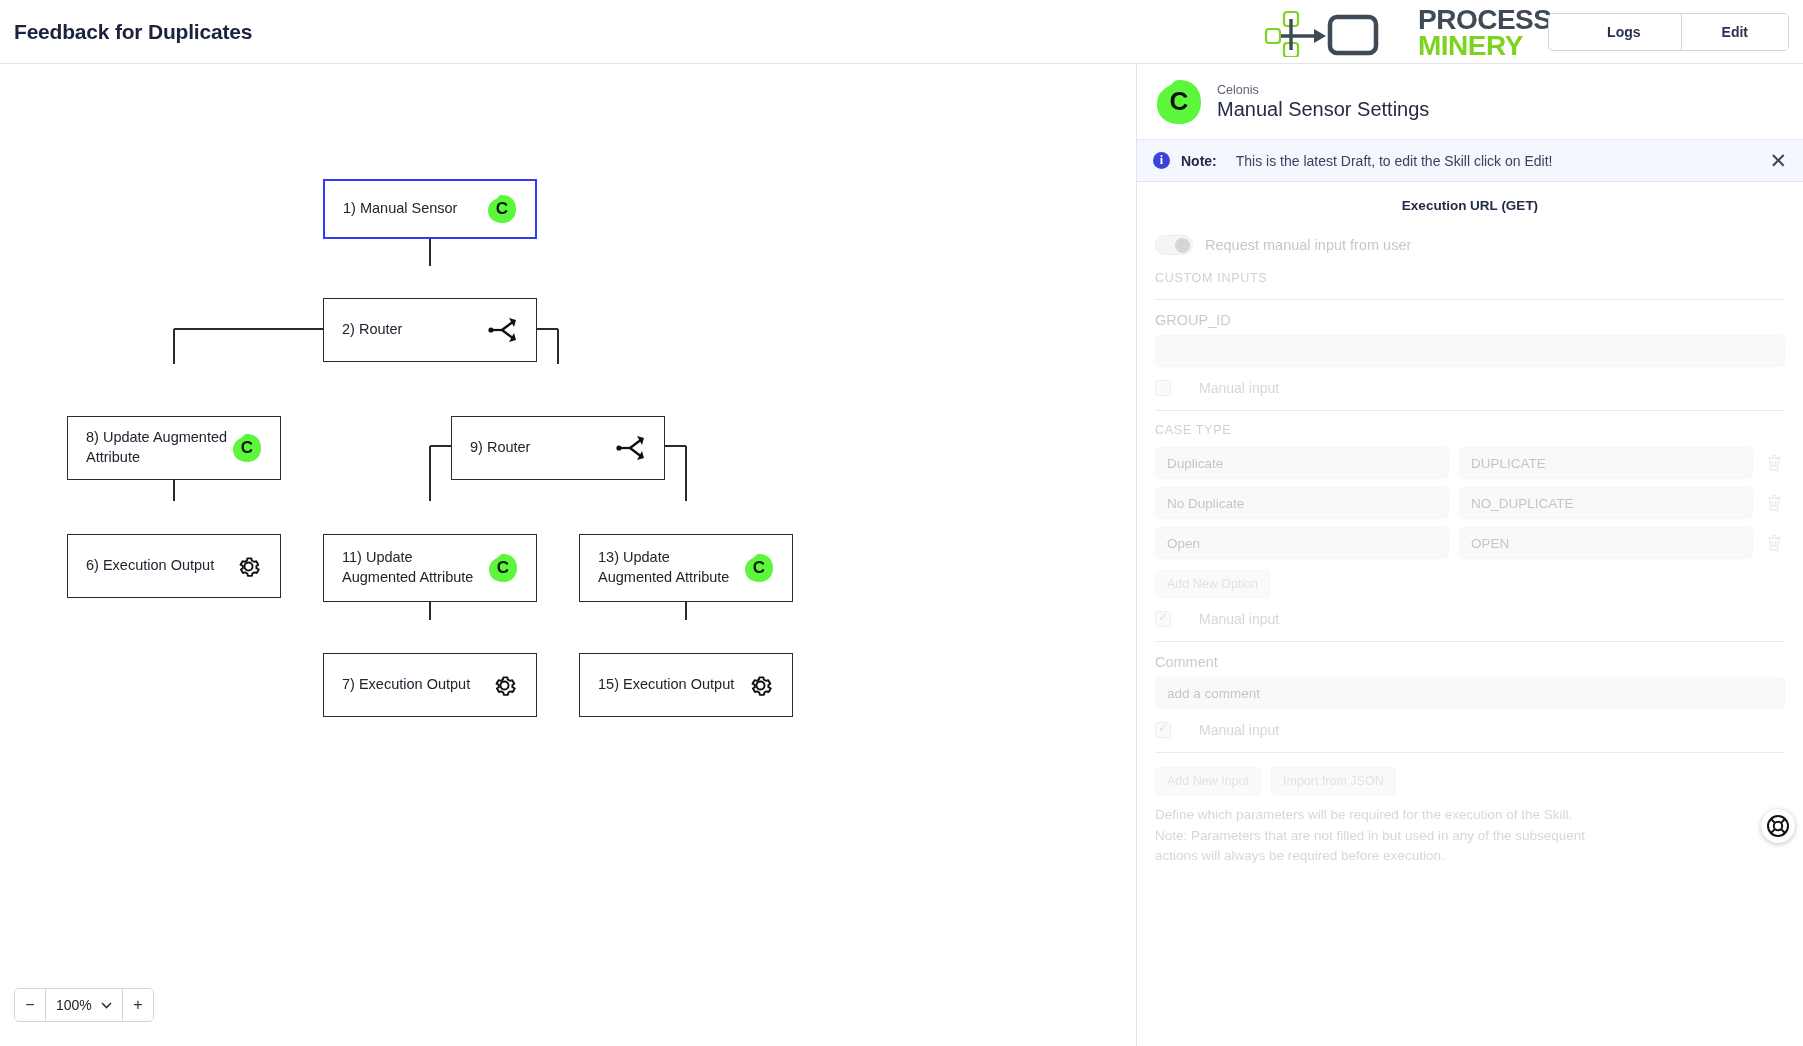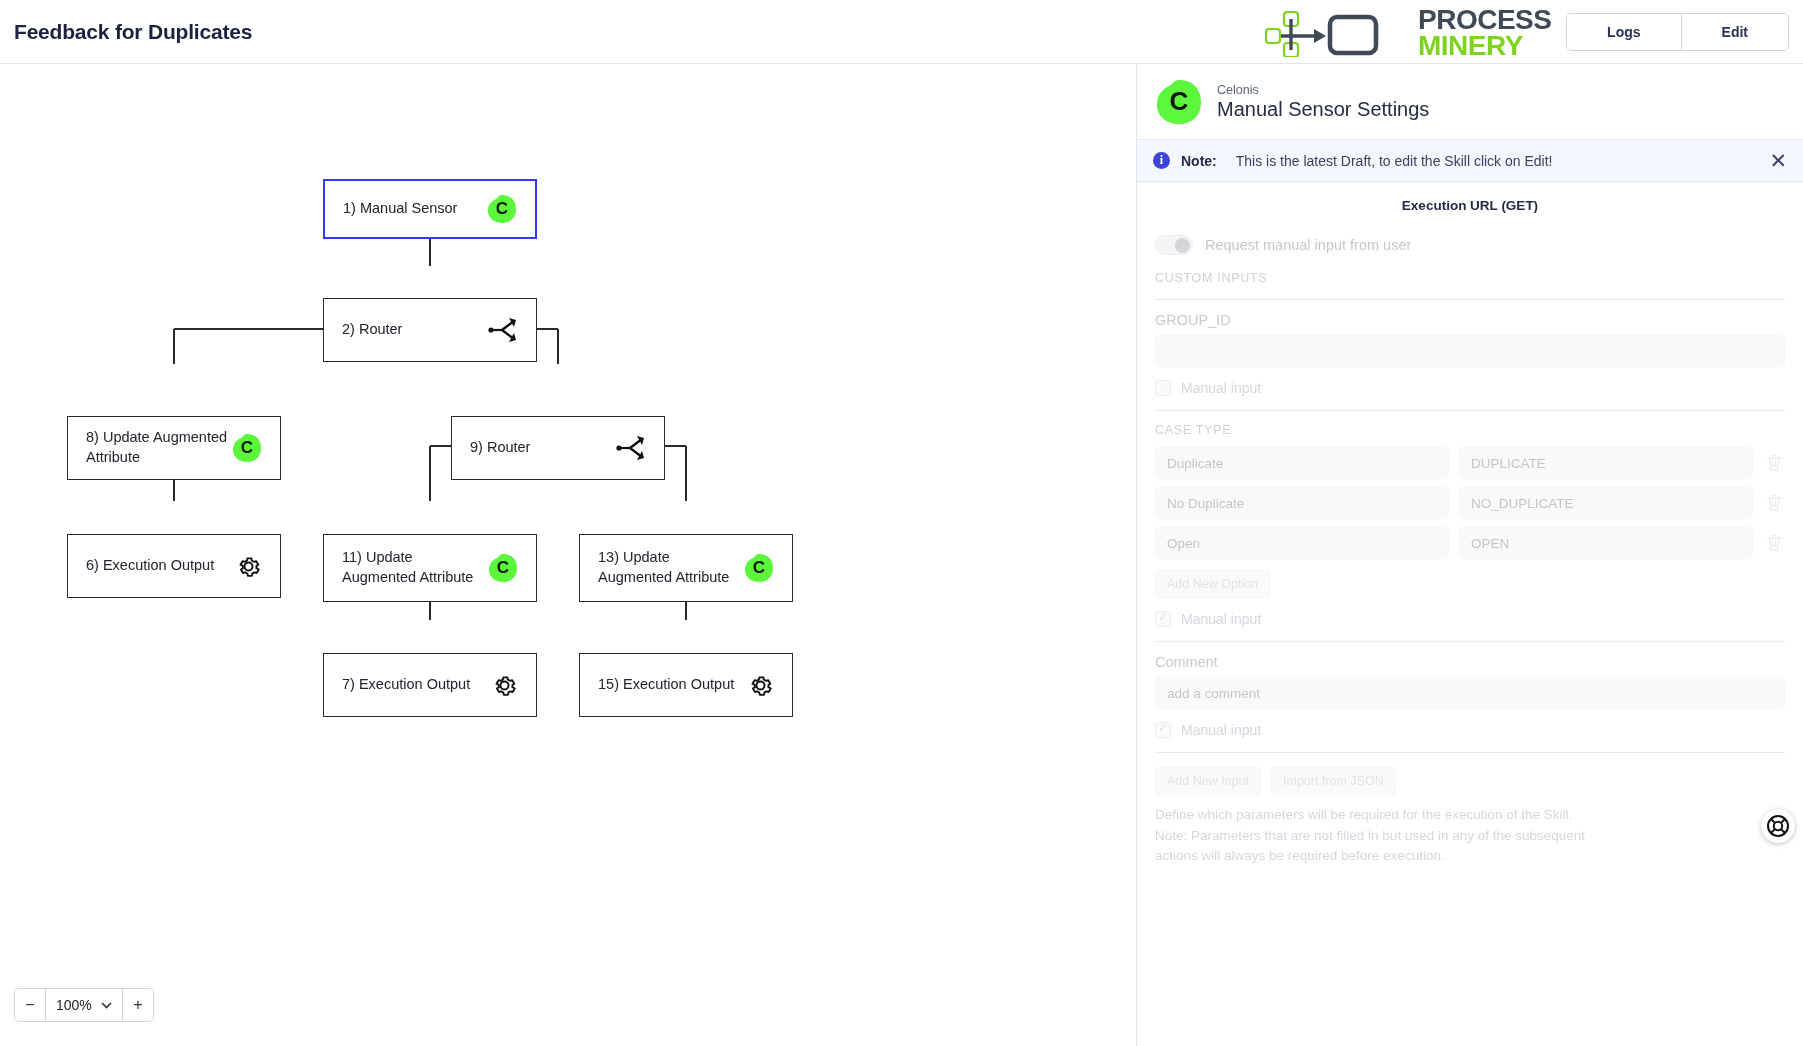--- a/index.html
+++ b/index.html
@@ -33,20 +33,21 @@
     color: #3f4a56; font-family: "Liberation Sans", sans-serif;
   }
   .logo-minery {
     font-size: 28px; font-weight: bold; letter-spacing: -0.5px;
     color: #7ed321; font-family: "Liberation Sans", sans-serif;
   }
   #header-buttons {
     position: absolute; right: 14px; top: 13px;
     display: flex; border: 1px solid #cfd4e4; border-radius: 5px; overflow: hidden;
     background: #fff;
+    padding-left: 18px;
   }
   #header-buttons button {
     font-family: "Liberation Sans", sans-serif;
     font-size: 14px; font-weight: bold; color: #2a3155;
     background: #fff; border: none; padding: 0 40px; height: 36px;
     cursor: pointer;
   }
   #header-buttons button + button { border-left: 1px solid #cfd4e4; }
 
   
@@ -158,21 +159,21 @@
     margin: 16px 0 0; text-transform: uppercase;
   }
   .hr { border-top: 1px solid #e7eaf2; margin-top: 14px; }
   .input-group { padding-top: 12px; }
   .group-name { font-size: 14.5px; color: #7d8296; margin-bottom: 7px; }
   .ghost-input {
     width: 100%; height: 32px; background: #f2f3f5; border: 1px solid #eceef1;
     border-radius: 4px; padding: 0 11px; font-size: 13.5px; color: #b2b6c2;
     font-family: "Liberation Sans", sans-serif;
   }
-  .check-row { display: flex; align-items: flex-start; gap: 10px; margin-top: 13px; }
+  .check-row { display: flex; align-items: flex-start; gap: 28px; margin-top: 13px; }
   .cbox {
     width: 16px; height: 16px; border: 1.5px solid #d3d6df; border-radius: 3px;
     background: #f4f5f7; flex: 0 0 16px; position: relative;
   }
   .cbox.checked::after {
     content: "✓"; position: absolute; left: 2px; top: -3px;
     font-size: 13px; color: #b9bcc8;
   }
   .check-label { font-size: 14px; color: #9aa0b0; }
 

